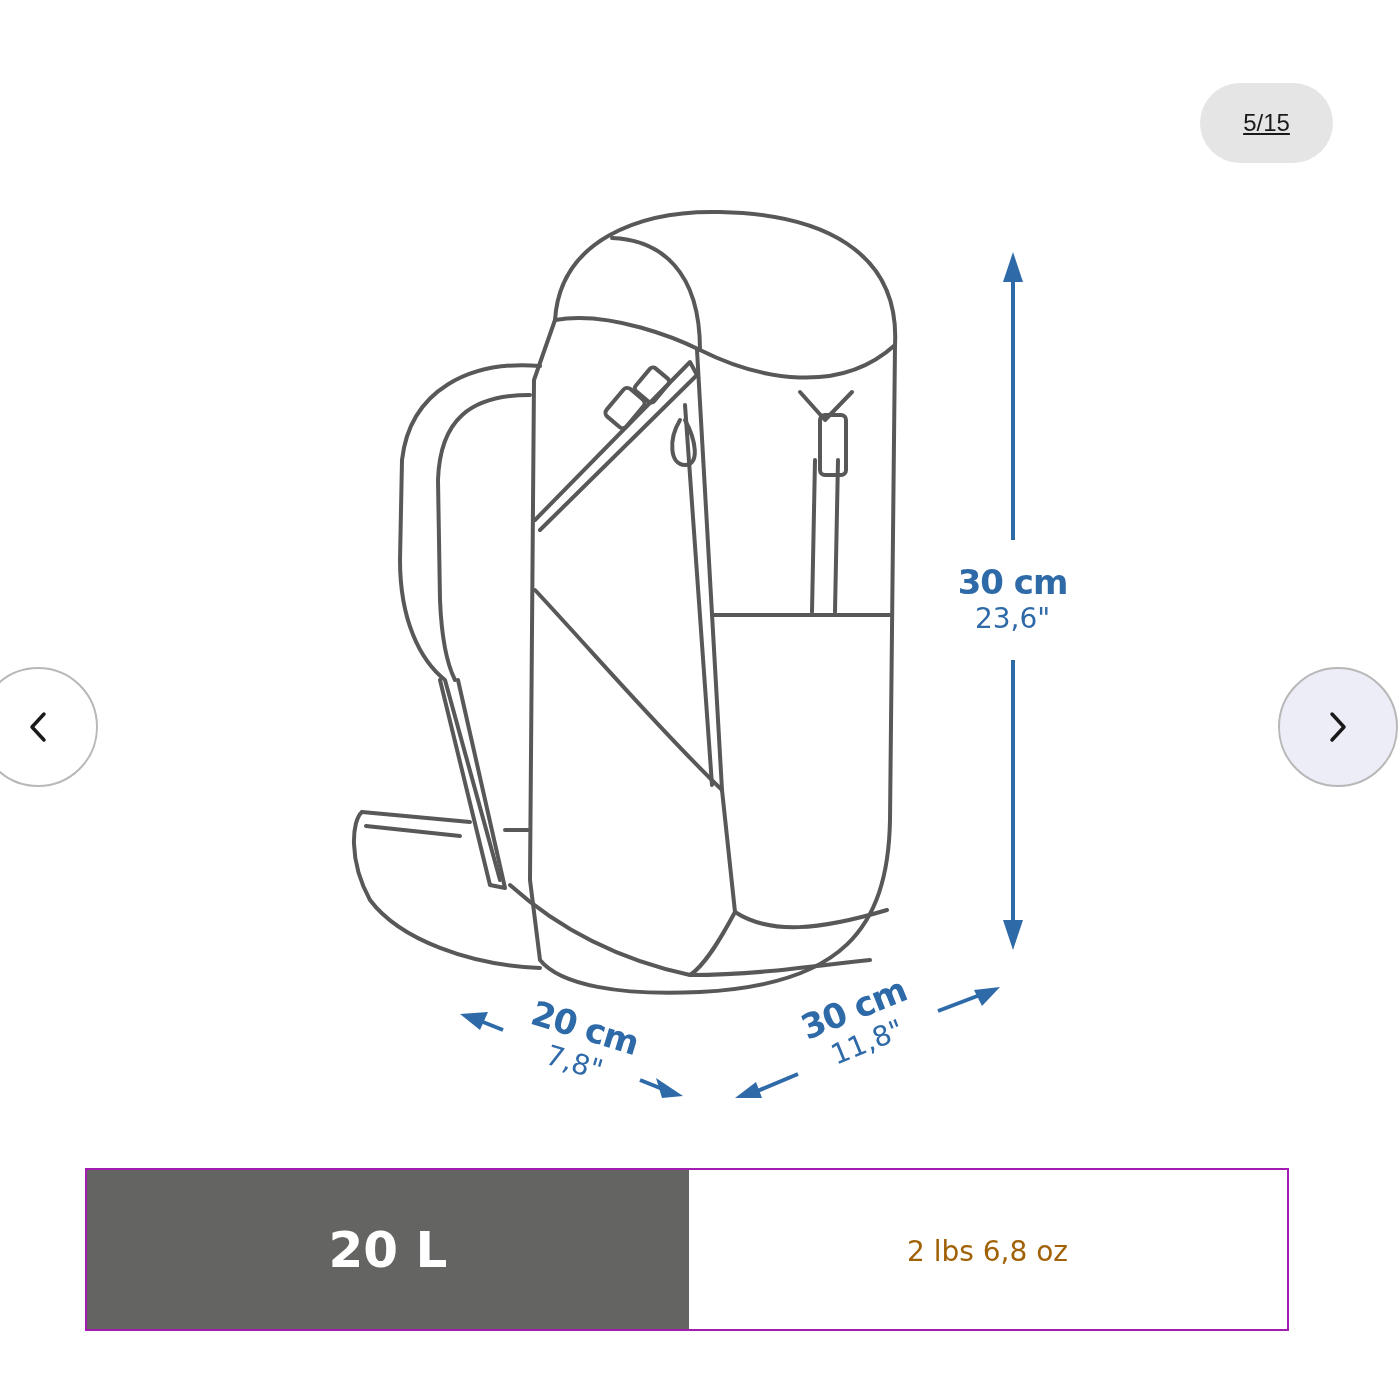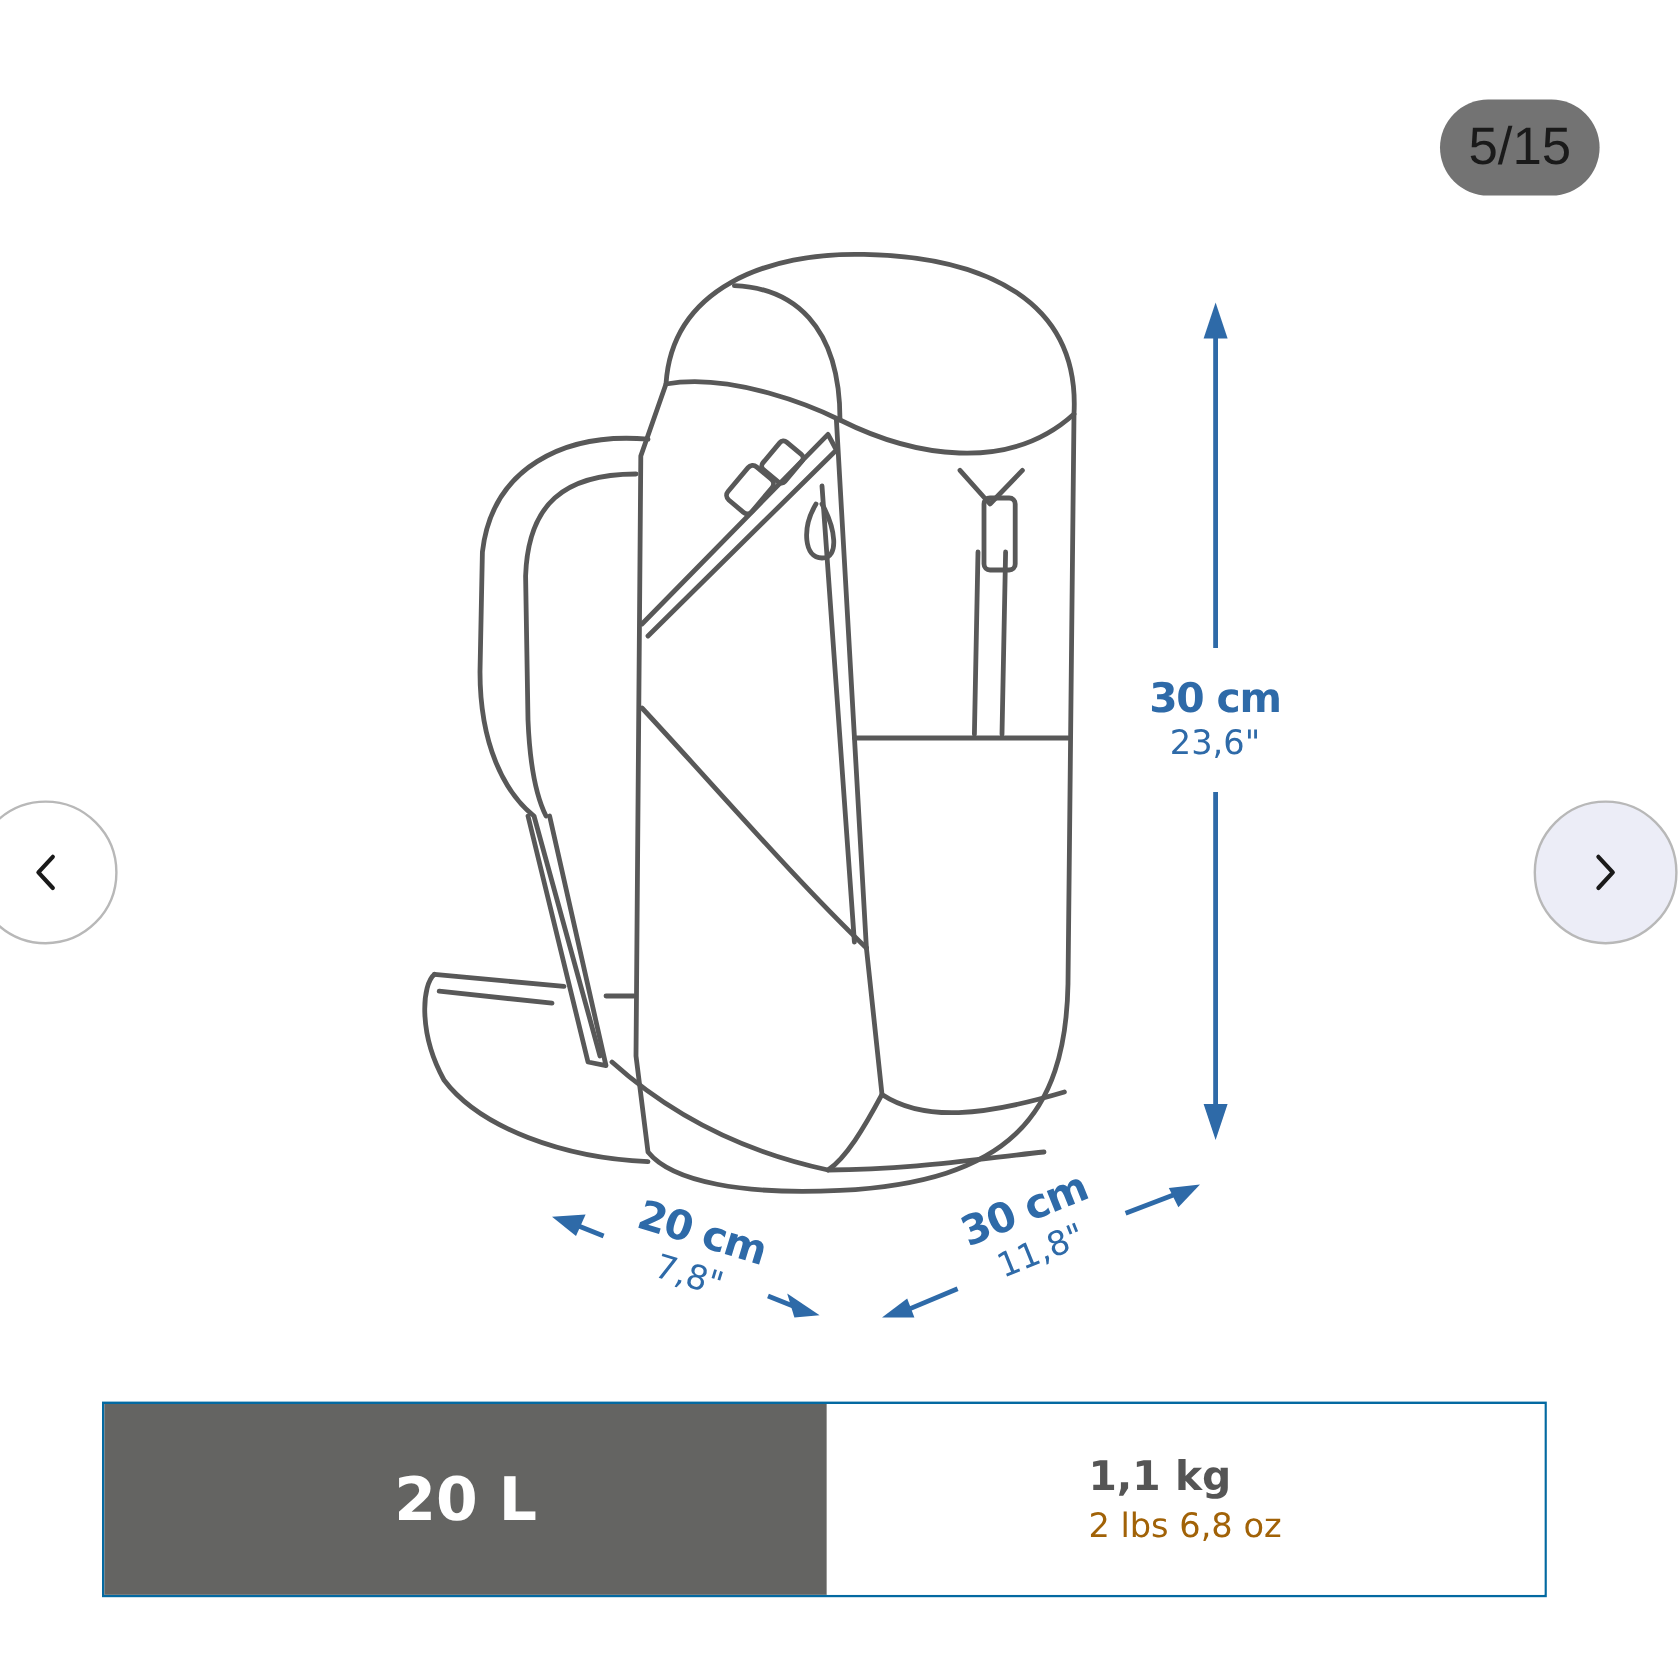--- a/index.html
+++ b/index.html
@@ -1,35 +1,35 @@
 <!DOCTYPE html>
 <html><head>
 <meta charset="utf-8">
 <style>
   html, body { margin:0; padding:0; background:#ffffff; }
   body { width:1400px; height:1400px; position:relative; overflow:hidden;
          font-family:"Liberation Sans", "DejaVu Sans", sans-serif; }
   .counter { position:absolute; left:1200px; top:83px; width:133px; height:80px;
-             border-radius:40px; background:#737373; display:flex; align-items:center;
-             justify-content:center; font-size:44px; color:#1a1a1a; }
+             border-radius:40px; background:#e5e5e5; display:flex; align-items:center;
+             justify-content:center; font-size:24px; color:#1a1a1a;text-decoration:underline; }
   .nav-btn { position:absolute; top:667px; width:120px; height:120px; border-radius:50%;
              border:2px solid #b8b8b8; box-sizing:border-box; display:flex;
              align-items:center; justify-content:center; cursor:pointer; }
   .nav-prev { left:-22px; background:#ffffff; }
   .nav-next { left:1278px; background:#ecedf7; }
   .nav-btn svg { width:24px; height:34px; }
   .drawing { position:absolute; left:0; top:0; width:1400px; height:1150px; }
   .dim { position:absolute; color:#2e6aa8; text-align:center; line-height:1; }
   .dim .cm { font-family:"DejaVu Sans", sans-serif; font-weight:bold; font-size:34px; letter-spacing:-1px; }
   .dim .in { font-family:"DejaVu Sans", sans-serif; font-size:28px; margin-top:6px; }
   .dim-height { left:950px; top:565px; width:125px; }
   .dim-depth { left:520px; top:1010px; width:120px; transform:rotate(17deg); transform-origin:center; }
   .dim-width { left:800px; top:990px; width:120px; transform:rotate(-22deg); transform-origin:center; }
   .specs { position:absolute; left:85px; top:1168px; width:1204px; height:163px; display:flex;
-           box-sizing:border-box; border:2px solid #0369a1; }
+           box-sizing:border-box; border:2px solid #a21caf; }
   .spec-volume { width:602px; background:#646462; color:#ffffff; display:flex;
                  align-items:center; justify-content:center; font-family:"DejaVu Sans", sans-serif;
                  font-weight:bold; font-size:50px; }
   .spec-weight { flex:1; background:#ffffff; display:flex; flex-direction:column;
                  justify-content:center; padding-left:218px; color:#555; }
   .spec-weight .kg { font-family:"DejaVu Sans", sans-serif; font-weight:bold; font-size:34px; color:#555; }
   .spec-weight .lbs { font-family:"DejaVu Sans", sans-serif; font-size:28px; color:#a16207; margin-top:4px; }
 </style>
 </head>
 <body>
@@ -111,17 +111,16 @@
   </div>
   <div class="nav-btn nav-next">
     <svg viewBox="0 0 24 34">
       <path d="M6 4 L18 17 L6 30" fill="none" stroke="#1a1a1a" stroke-width="3.5" stroke-linecap="round" stroke-linejoin="round"></path>
     </svg>
   </div>
 
   <div class="specs">
     <div class="spec-volume">20 L</div>
     <div class="spec-weight">
-      <div class="kg">1,1 kg</div>
       <div class="lbs">2 lbs 6,8 oz</div>
     </div>
   </div>
 </div>
 
 </body></html>

